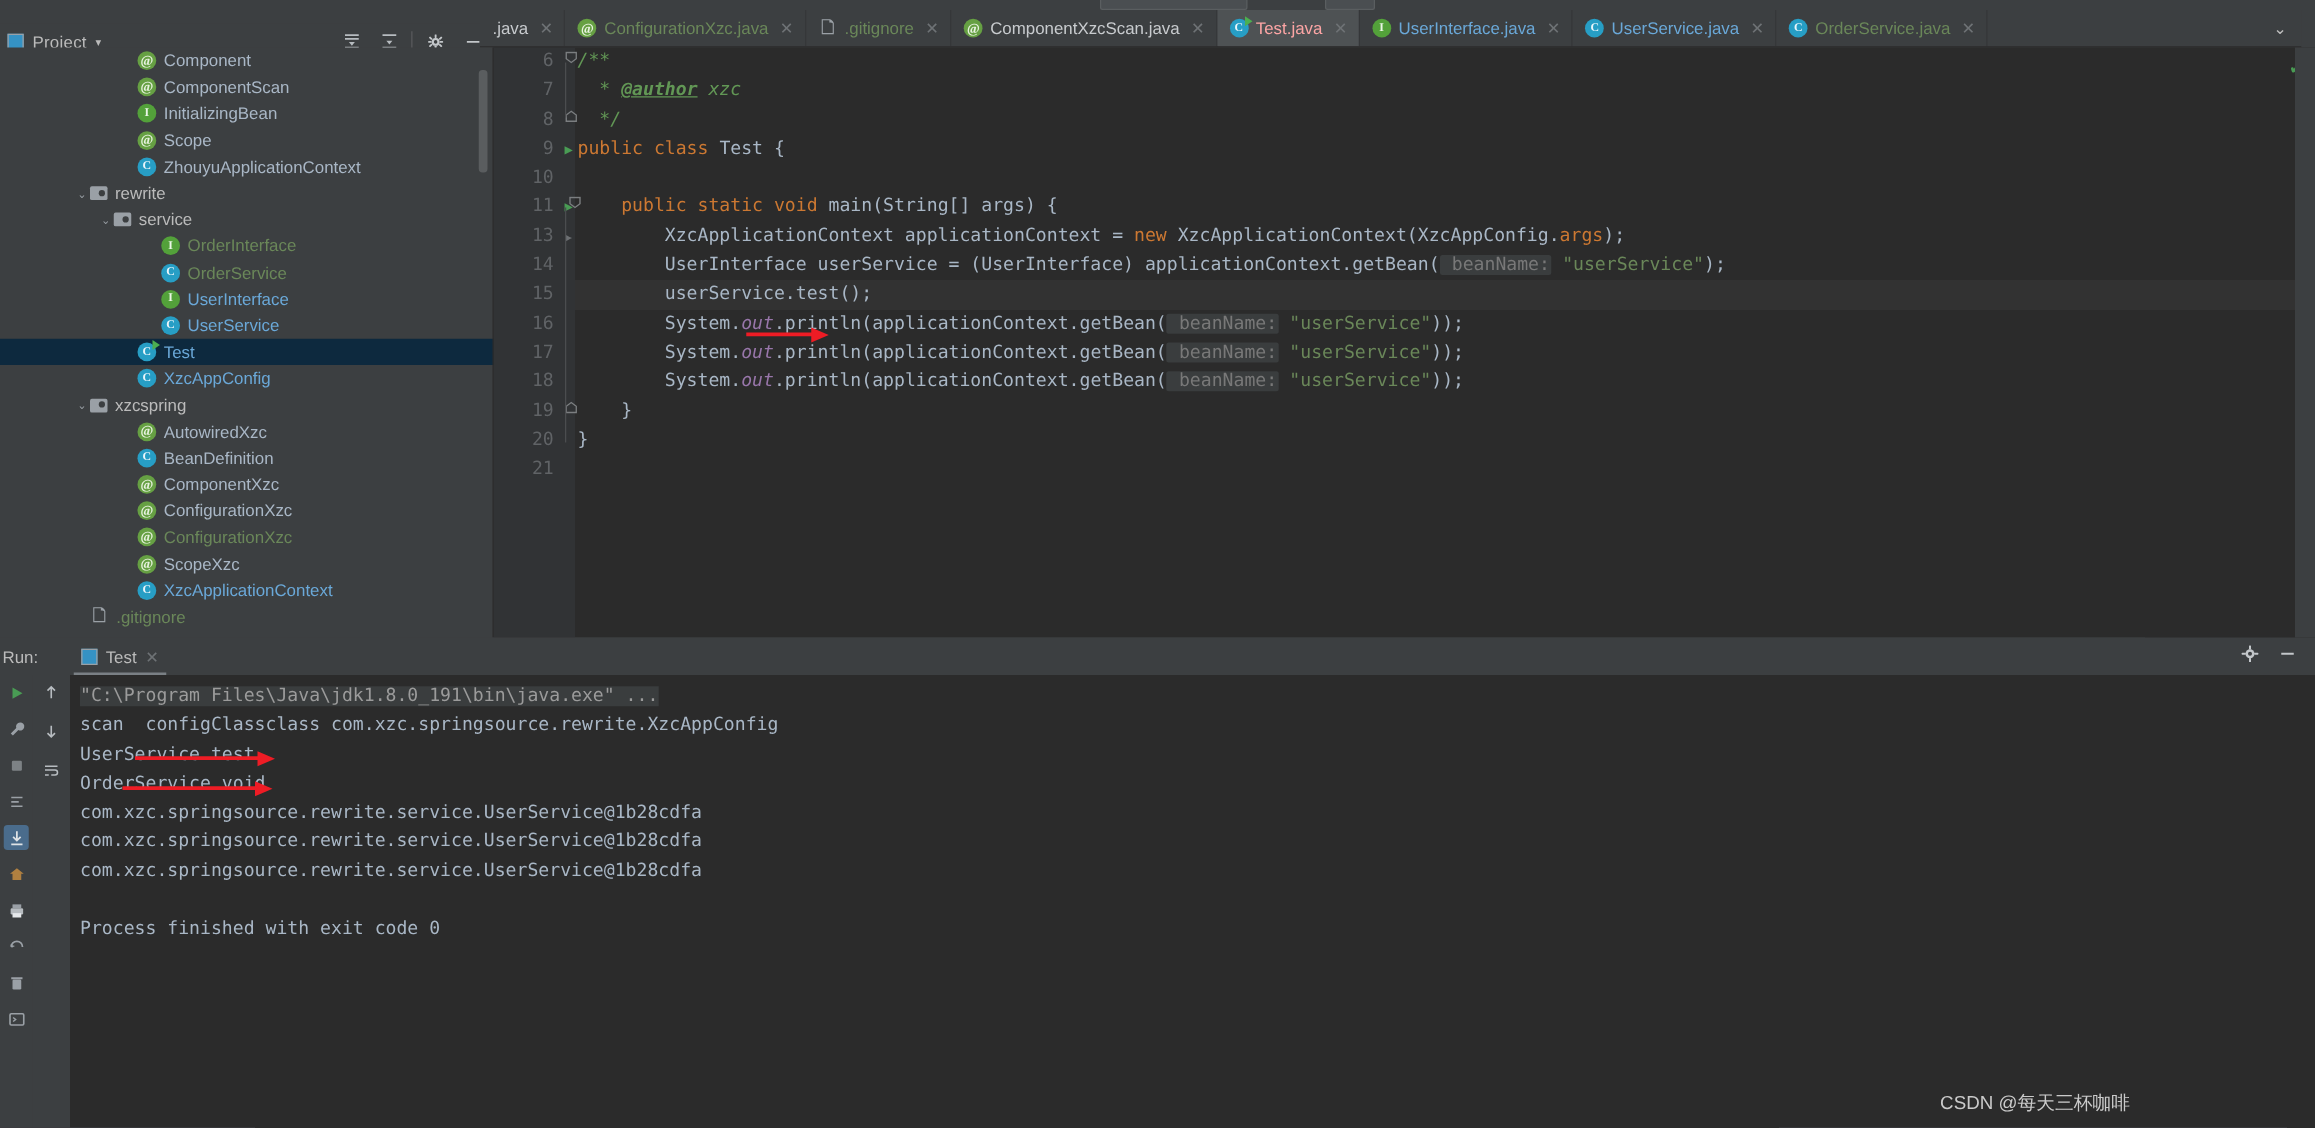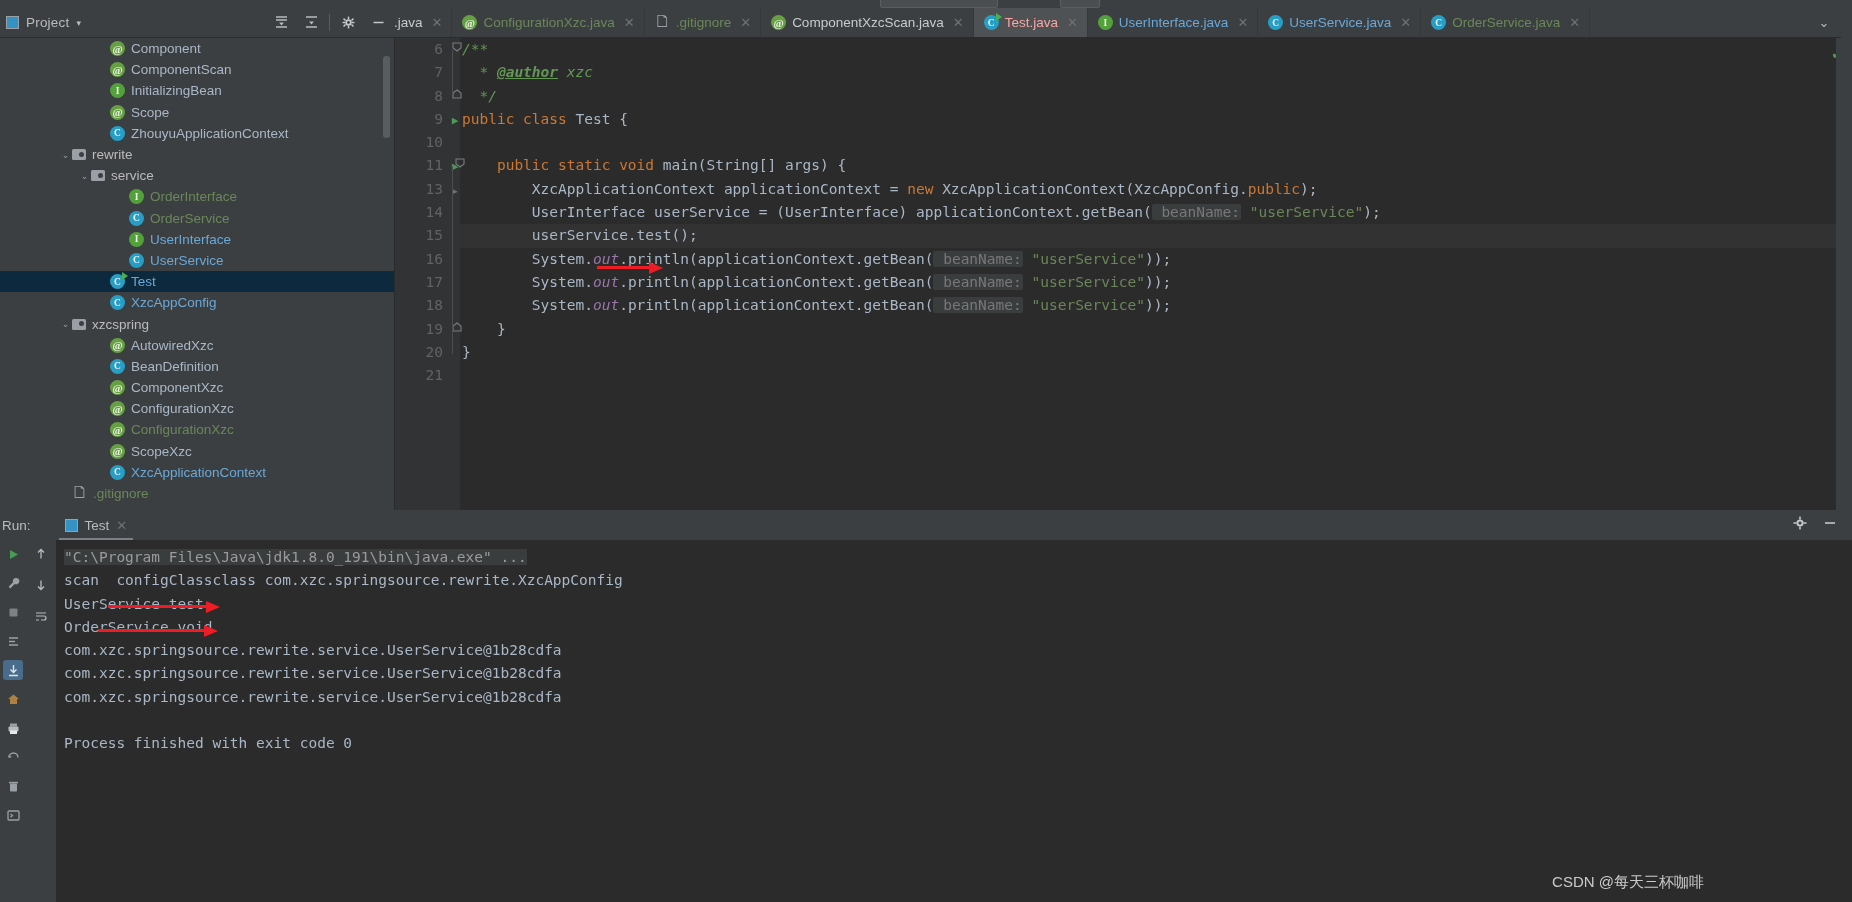--- a/index.html
+++ b/index.html
@@ -10,21 +10,21 @@
     overflow: hidden;
   }
   .app { position: relative; width: 1852px; height: 902px; background: #3c3f41; }
 
   
   .top-strip { position:absolute; left:0; top:0; width:1852px; height:8px; background:#3c3f41; }
   .top-strip .ghost { position:absolute; top:-10px; height:18px; background:#4a4e51; border:1px solid #5a5e60; border-radius:2px; }
 
   
   .proj-header {
-    position:absolute; left:0; top:8px; width:395px; height:30px;
+    position:absolute; left:0; top:19px; width:395px; height:30px;
     background:#3c3f41; display:flex; align-items:center; padding-left:6px;
     border-bottom:1px solid #2b2b2b;
   }
   .proj-icon {
     width:13px; height:13px; border:1.5px solid #9aa0a6; background:#3592c4;
     margin-right:7px; flex:0 0 auto;
   }
   .proj-title { color:#bbbbbb; font-size:13.5px; letter-spacing:.2px; }
   .proj-caret { margin-left:7px; color:#bbbbbb; font-size:9px; }
   .proj-actions { margin-left:auto; display:flex; align-items:center; gap:0px; padding-right:2px;}
@@ -387,21 +387,21 @@
             </svg></span><span class="ctext"><span class="cmt">/**</span></span></div>
         <div class="cline"><span class="lnum">7</span><span class="ctext"><span class="cmt">  * </span><span class="cmt-tag">@author</span><span class="cmt"> xzc</span></span></div>
         <div class="cline"><span class="lnum">8</span><span class="gmark" style="left: 54px;"><svg width="10" height="12" viewBox="0 0 10 12">
               <path d="M1 9h8V4L5 1 1 4z" fill="none" stroke="#7b7e80" stroke-width="1.1"></path>
             </svg></span><span class="ctext"><span class="cmt">  */</span></span></div>
         <div class="cline"><span class="lnum">9</span><span class="gmark" style="left: 52px;"><span class="run-tri">▶</span></span><span class="ctext"><span class="k">public class </span><span class="cls-nm">Test </span>{</span></div>
         <div class="cline"><span class="lnum">10</span><span class="ctext"></span></div>
         <div class="cline"><span class="lnum">11</span><span class="gmark" style="left: 52px;"><span class="run-tri">▶</span></span><span class="gmark" style="left: 57px;"><svg width="10" height="12" viewBox="0 0 10 12">
               <path d="M1 1h8v5L5 9 1 6z" fill="none" stroke="#7b7e80" stroke-width="1.1"></path>
             </svg></span><span class="ctext">    <span class="k">public static void </span>main(<span class="cls-nm">String</span>[] args) {</span></div>
-        <div class="cline"><span class="lnum">13</span><span class="gmark" style="left: 52px;"><span style="color:#6d7073;font-size:9px;">▶</span></span><span class="ctext">        XzcApplicationContext applicationContext = <span class="k">new </span>XzcApplicationContext(XzcAppConfig.<span class="k">public</span>);</span></div>
+        <div class="cline"><span class="lnum">13</span><span class="gmark" style="left: 52px;"><span style="color:#6d7073;font-size:9px;">▶</span></span><span class="ctext">        XzcApplicationContext applicationContext = <span class="k">new </span>XzcApplicationContext(XzcAppConfig.<span class="k">args</span>);</span></div>
         <div class="cline"><span class="lnum">14</span><span class="ctext">        UserInterface userService = (UserInterface) applicationContext.getBean(<span class="hint"> beanName:</span> <span class="s">"userService"</span>);</span></div>
         <div class="cline"><div class="caret-line"></div><span class="lnum">15</span><span class="ctext">        userService.test();</span></div>
         <div class="cline"><span class="lnum">16</span><span class="ctext">        System.<span class="fld">out</span>.println(applicationContext.getBean(<span class="hint"> beanName:</span> <span class="s">"userService"</span>));</span></div>
         <div class="cline"><span class="lnum">17</span><span class="ctext">        System.<span class="fld">out</span>.println(applicationContext.getBean(<span class="hint"> beanName:</span> <span class="s">"userService"</span>));</span></div>
         <div class="cline"><span class="lnum">18</span><span class="ctext">        System.<span class="fld">out</span>.println(applicationContext.getBean(<span class="hint"> beanName:</span> <span class="s">"userService"</span>));</span></div>
         <div class="cline"><span class="lnum">19</span><span class="gmark" style="left: 54px;"><svg width="10" height="12" viewBox="0 0 10 12">
               <path d="M1 9h8V4L5 1 1 4z" fill="none" stroke="#7b7e80" stroke-width="1.1"></path>
             </svg></span><span class="ctext">    }</span></div>
         <div class="cline"><span class="lnum">20</span><span class="ctext">}</span></div>
         <div class="cline"><span class="lnum">21</span><span class="ctext"></span></div>

